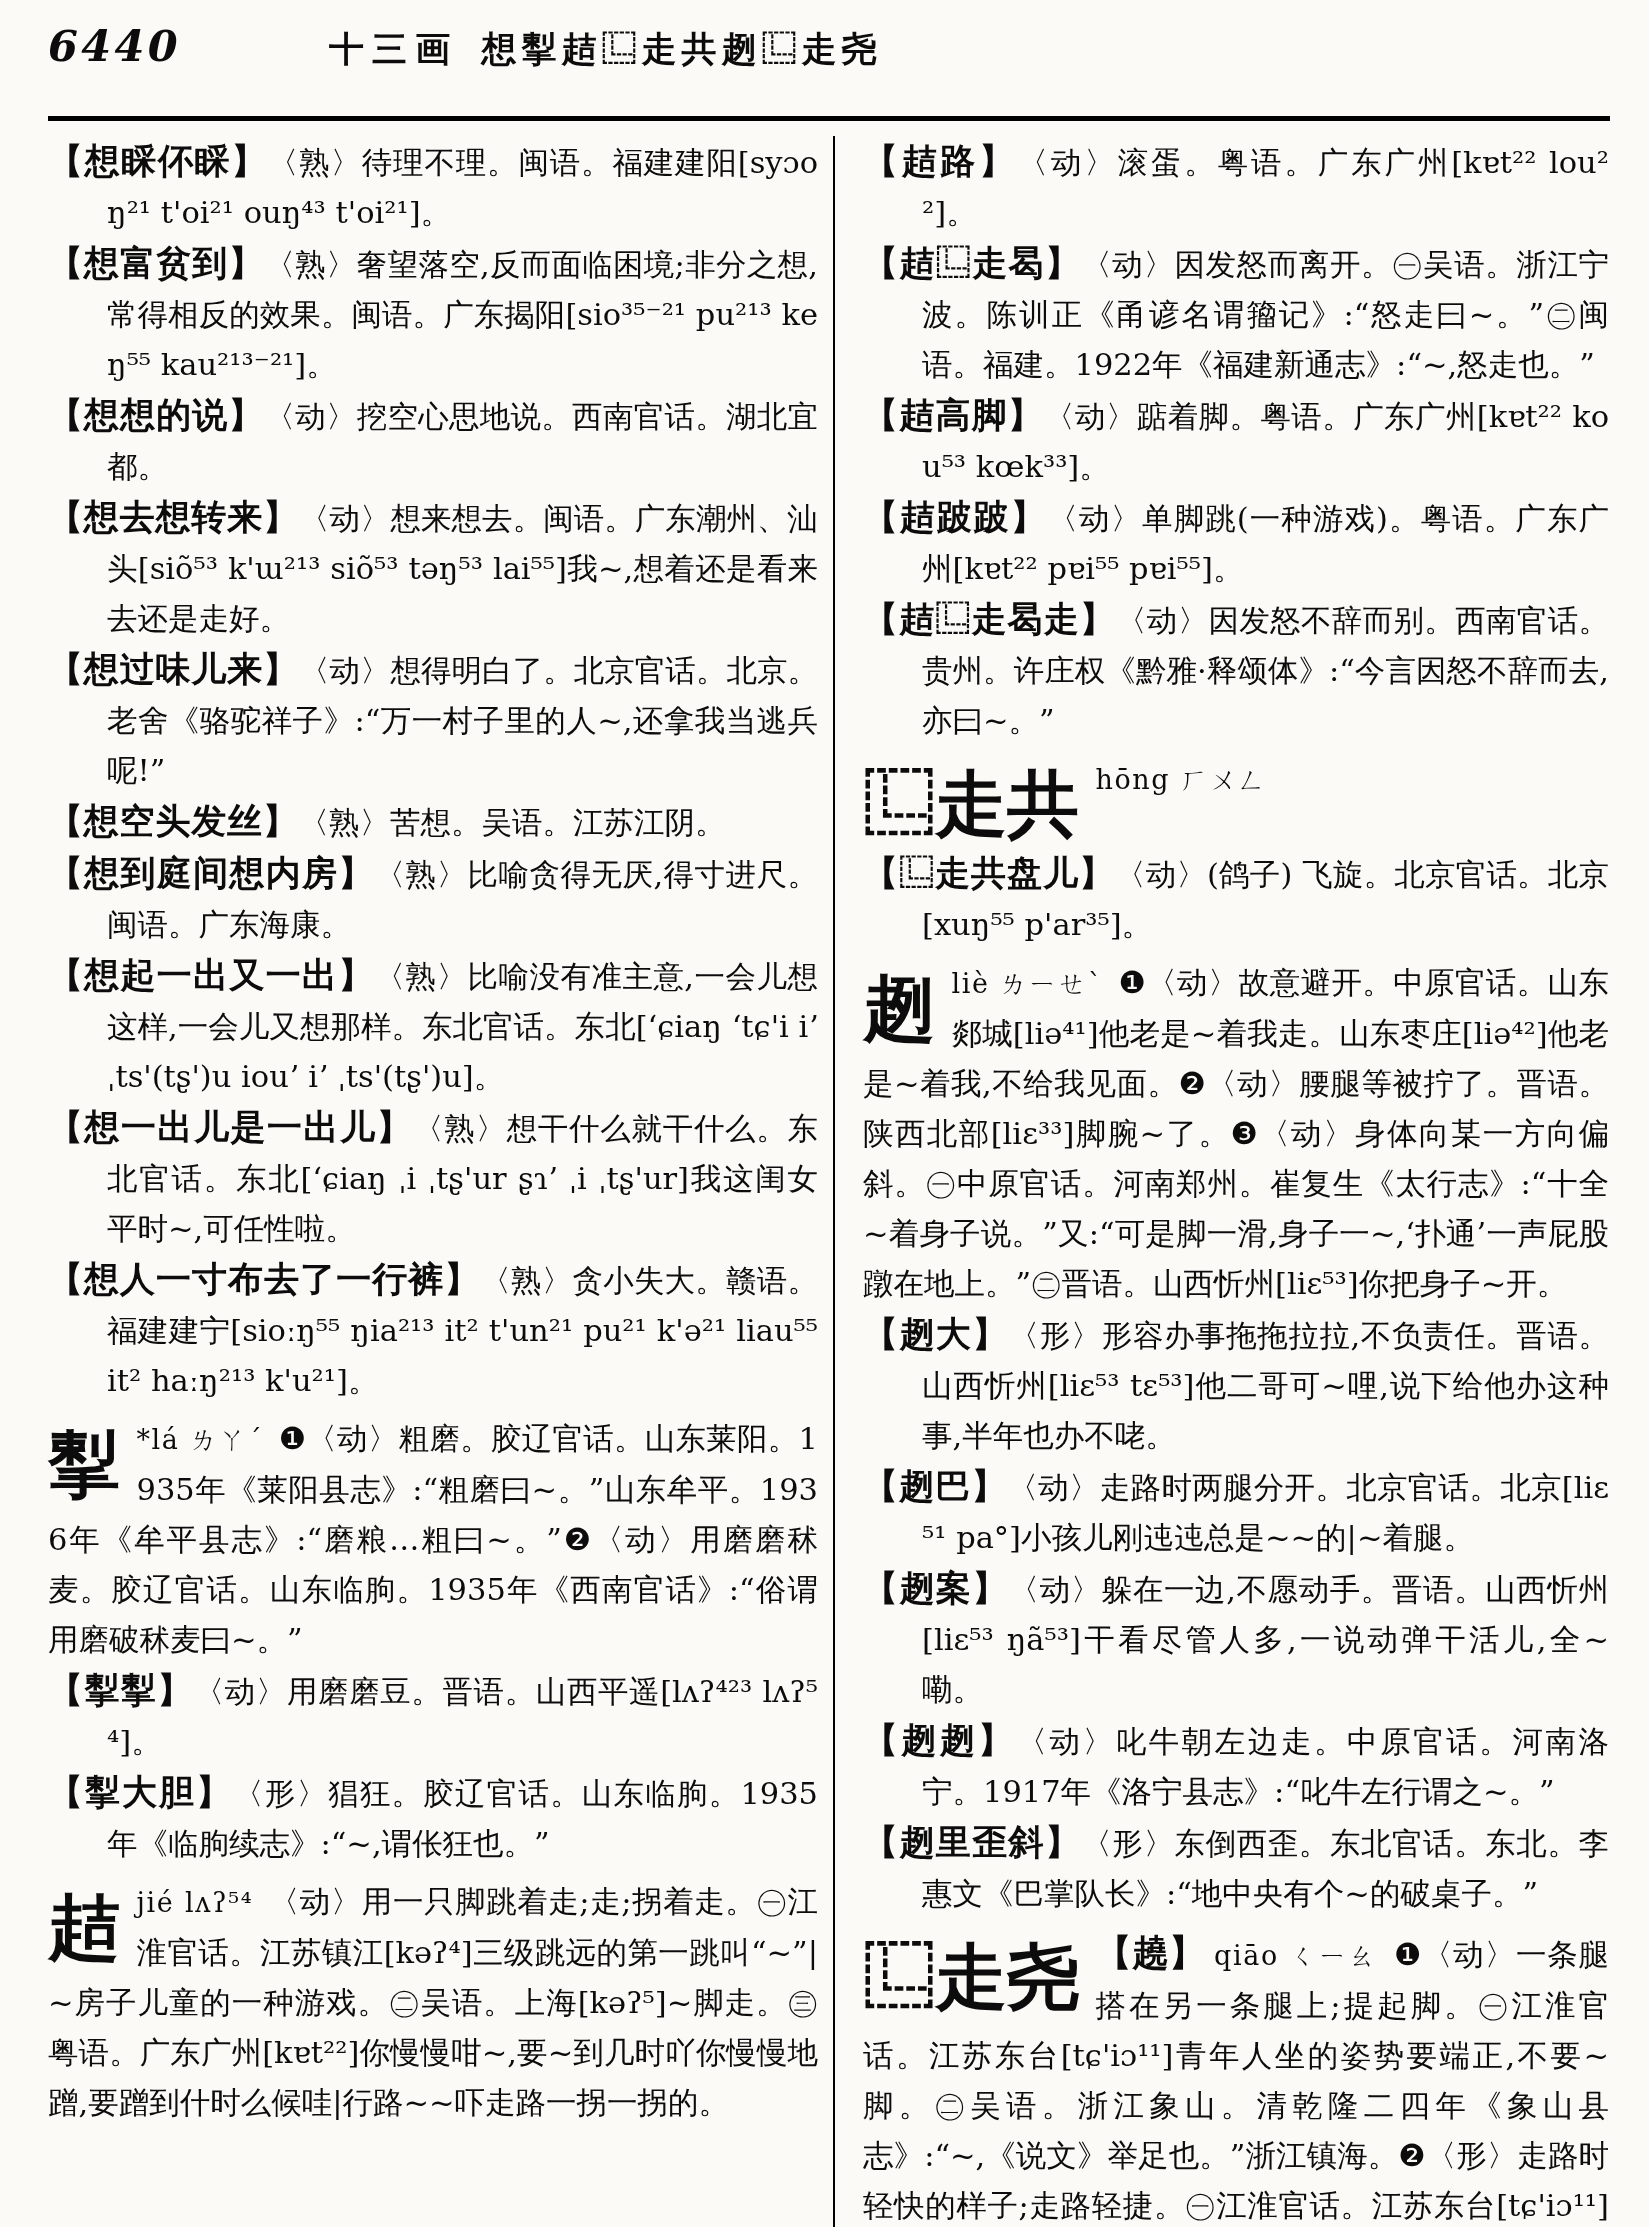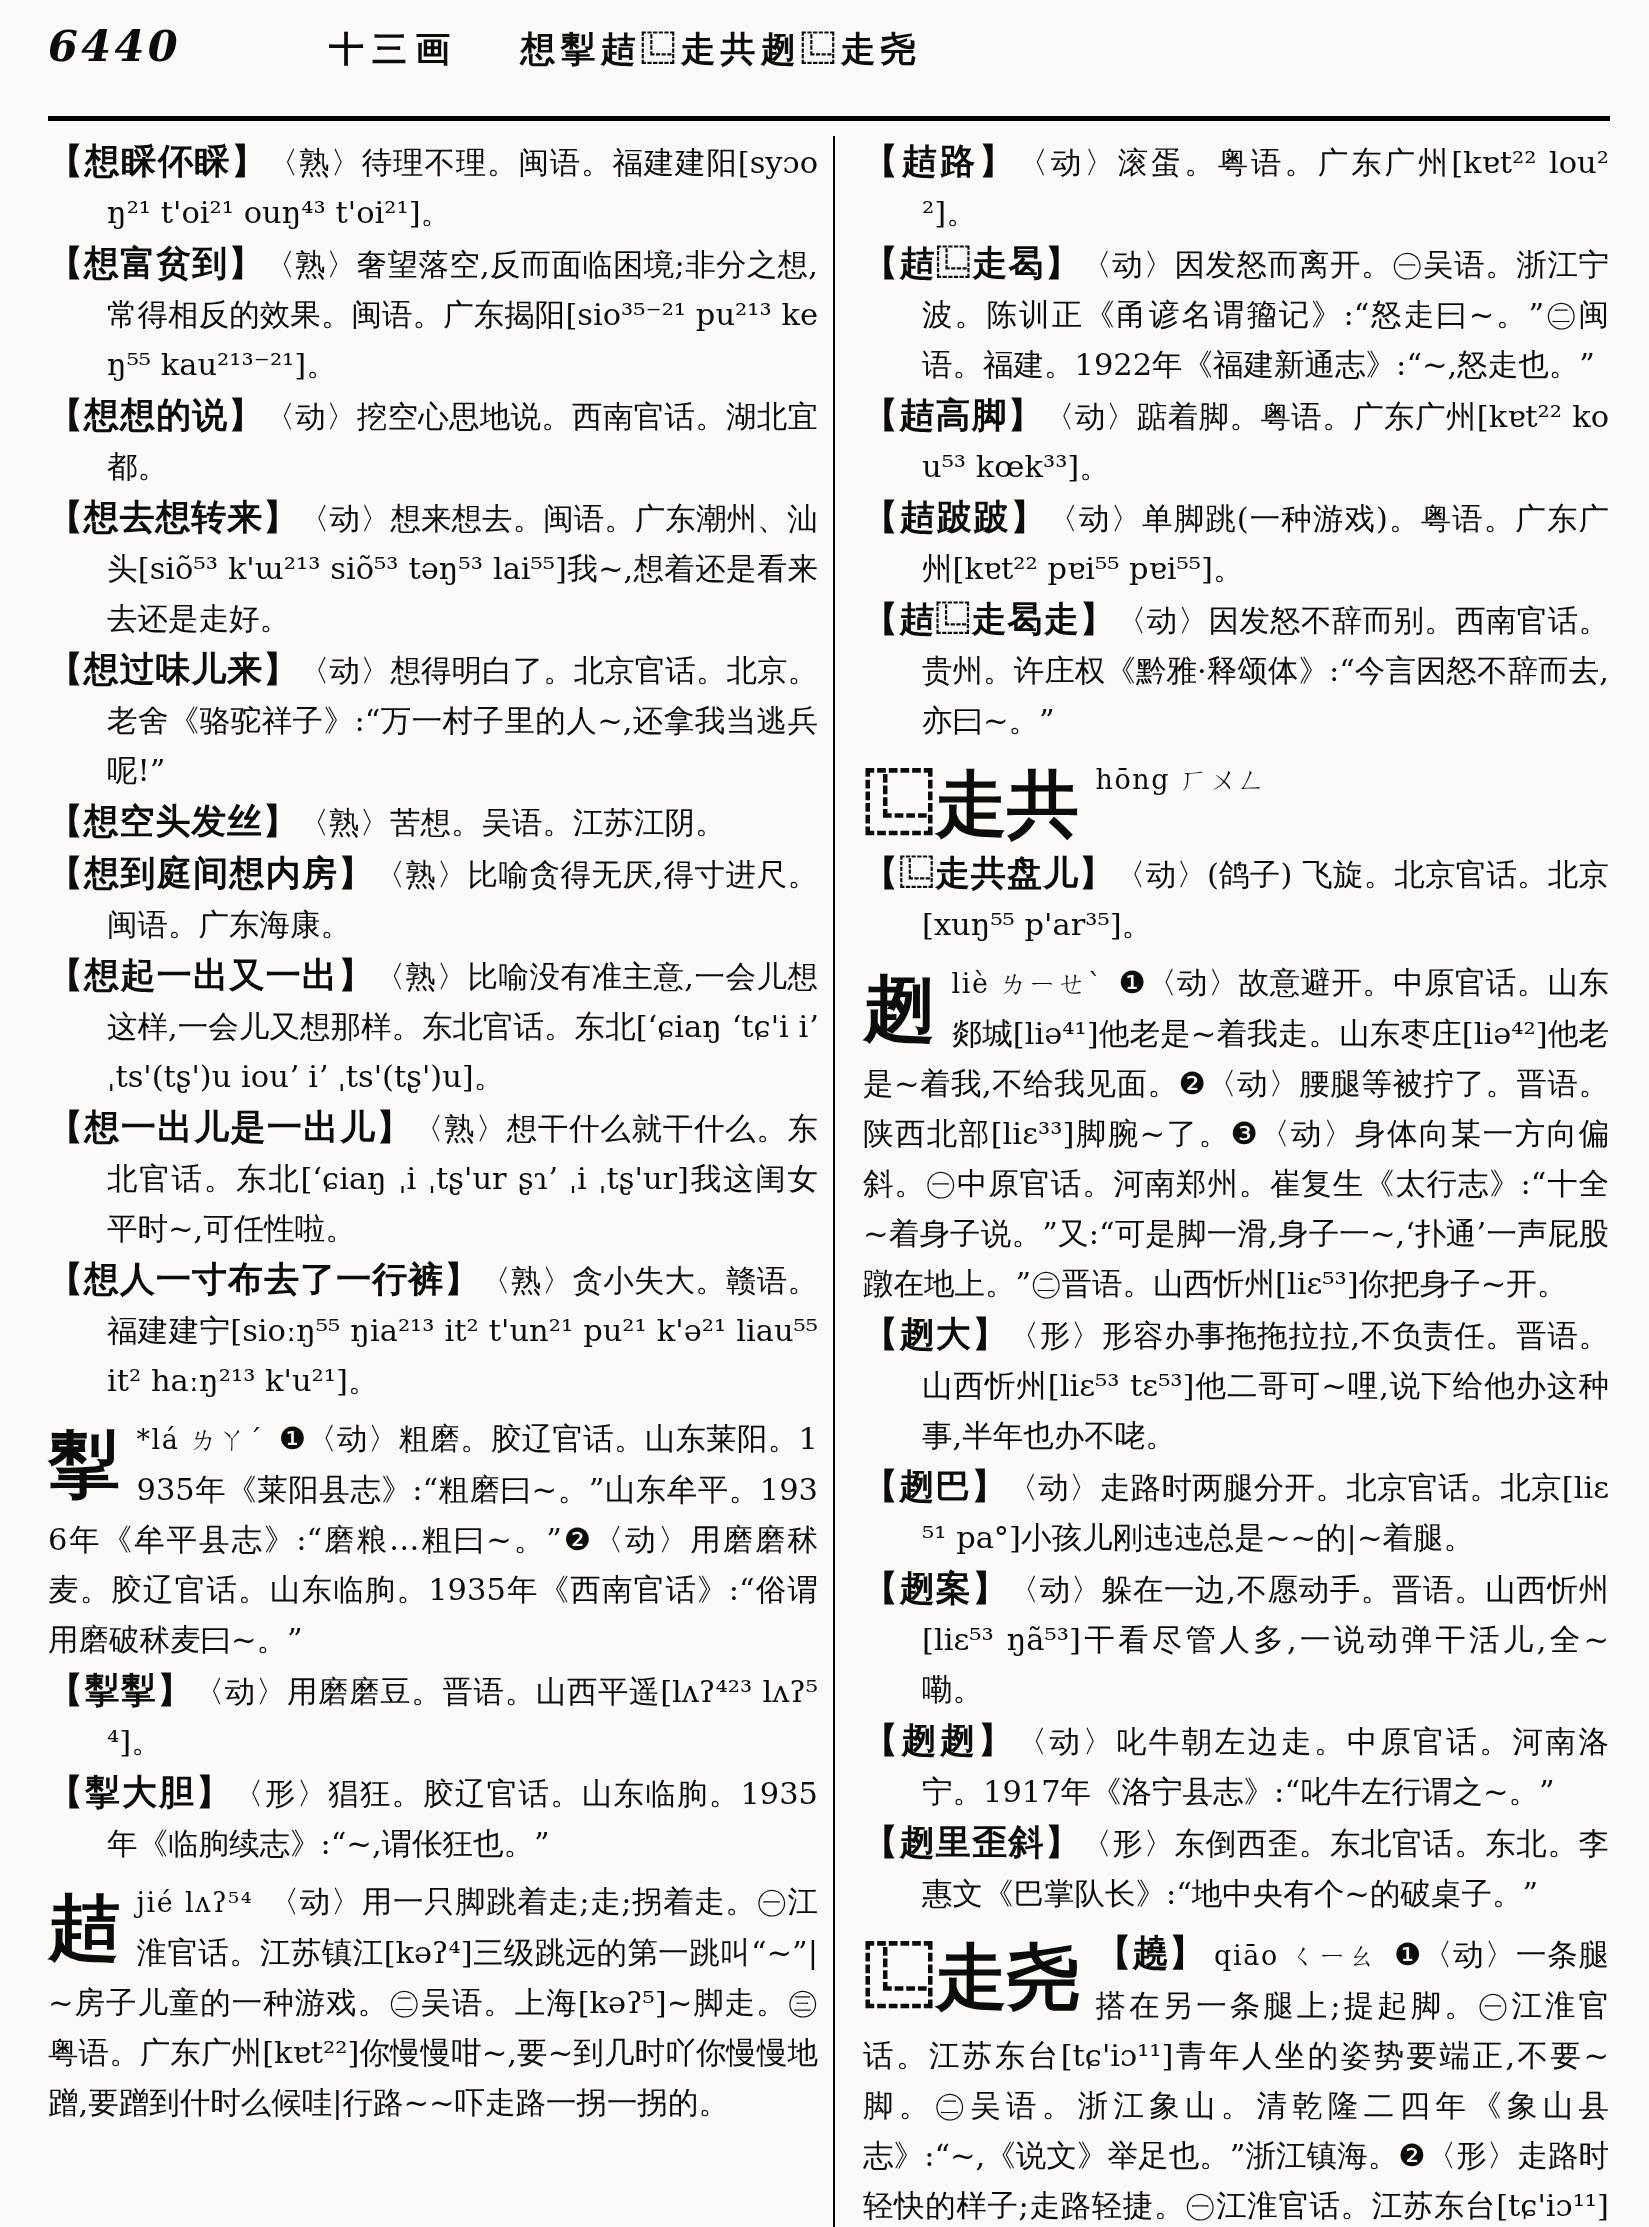--- a/index.html
+++ b/index.html
@@ -6,21 +6,21 @@
   body{
     width:1650px;height:2227px;
     background:#fbfaf7;color:#0c0c0c;
     font-family:"DejaVu Serif","Liberation Serif",serif;
     overflow:hidden;
   }
   .page{box-sizing:border-box;width:1650px;height:1612px;padding:21.4px 40px 0 48px;}
   .hdr{display:flex;align-items:baseline;height:91px;}
   .hdr .pagenum{font-size:43px;font-weight:bold;font-style:italic;letter-spacing:3.3px;}
   .hdr .section{font-size:35px;font-weight:bold;margin-left:148px;letter-spacing:8.2px;}
-  .hdr .chars{font-size:35px;font-weight:bold;margin-left:62px;letter-spacing:5px;}
+  .hdr .chars{font-size:35px;font-weight:bold;margin-left:23px;letter-spacing:5px;}
   .rule{border-top:5px solid #000;margin:3.3px 0 15px 0;}
   .cols{display:flex;align-items:stretch;}
   .col{box-sizing:border-box;width:785px;}
   .col.left{padding-right:15px;}
   .col.right{border-left:2.5px solid #000;padding-left:28px;width:776px;min-height:2029px;}
   .e{
     font-size:30.5px;line-height:50px;
     padding-left:59px;text-indent:-59px;
     word-break:break-all;text-align:justify;
   }

